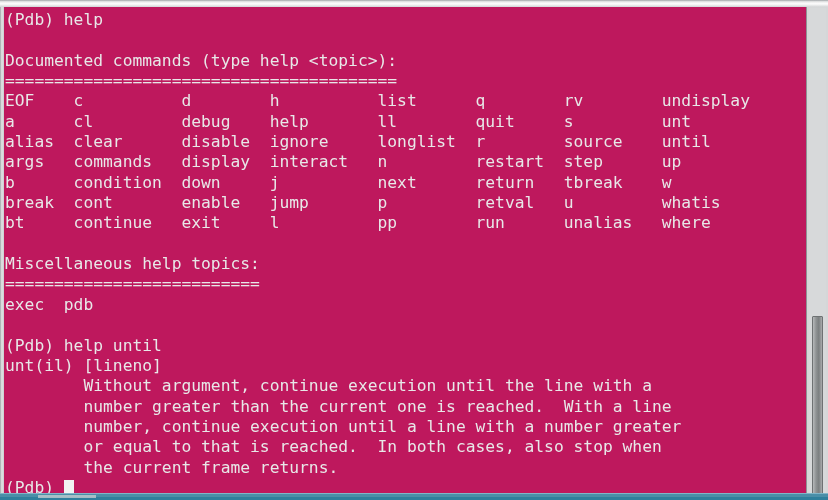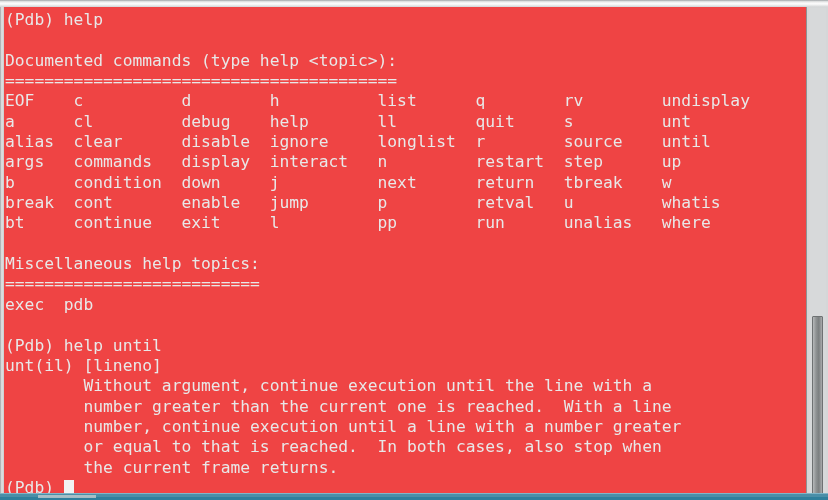--- a/index.html
+++ b/index.html
@@ -83,21 +83,21 @@
     box-sizing: border-box;
   }
 
   
   #screen {
     position: absolute;
     left: 4px;
     top: 7px;
     width: 802px;
     height: 487px;
-    background: #ef4444;
+    background: #be185d;
     overflow: hidden;
   }
   #term {
     position: relative;
     font-family: "DejaVu Sans Mono", monospace;
     font-size: 16.3px;
     line-height: 20.35px;
     color: #e8e8e8;
     white-space: pre;
     padding: 3px 0 0 1px;

